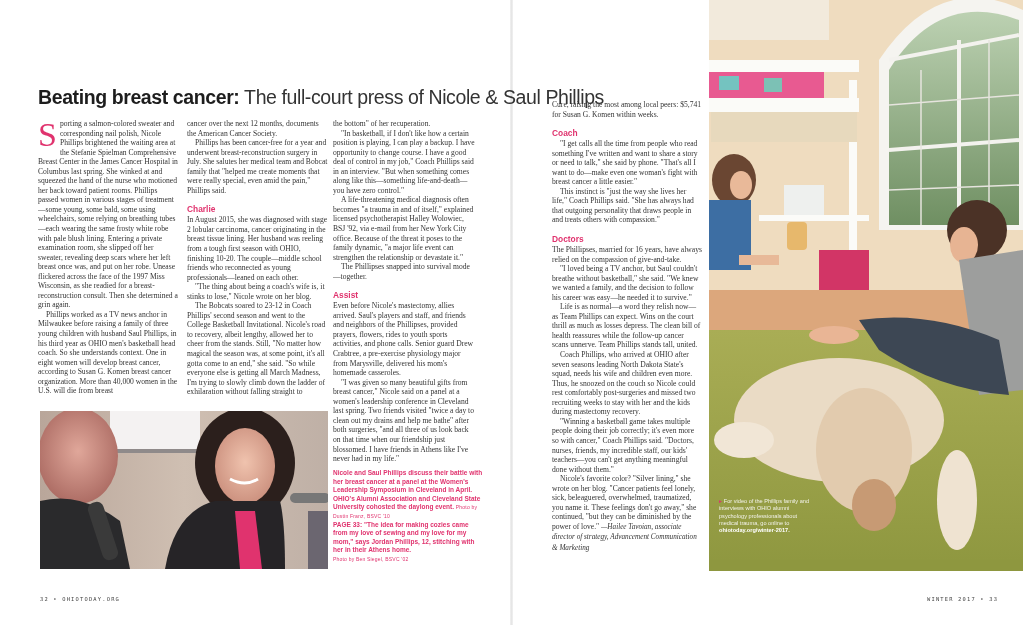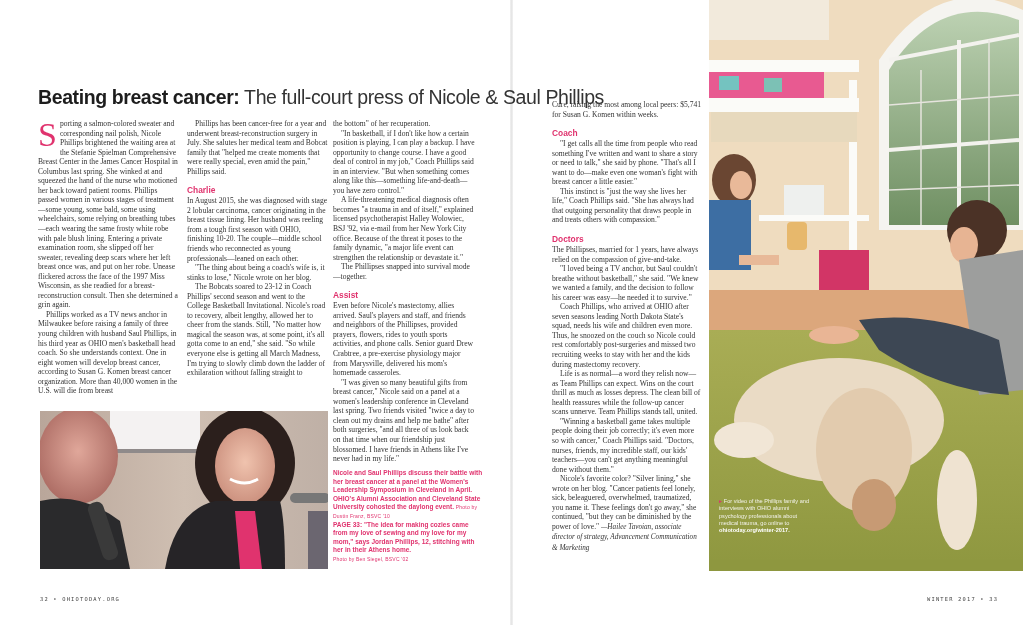--- a/index.html
+++ b/index.html
@@ -39,20 +39,21 @@
   <div class="title">
     <b>Beating breast cancer:</b><span class="rest"> The full-court press of Nicole &amp; Saul Phillips</span>
   </div>
 
   <div class="col col1">
     <p class="noindent"><span class="dropcap">S</span><span>porting a salmon-colored sweater and corresponding nail polish, Nicole Phillips brightened the waiting area at the Stefanie Spielman Comprehensive Breast Center in the James Cancer Hospital in Columbus last spring. She winked at and squeezed the hand of the nurse who motioned her back toward patient rooms. Phillips passed women in various stages of treatment—some young, some bald, some using wheelchairs, some relying on breathing tubes—each wearing the same frosty white robe with pale blush lining. Entering a private examination room, she slipped off her sweater, revealing deep scars where her left breast once was, and put on her robe. Unease flickered across the face of the 1997 Miss Wisconsin, as she readied for a breast-reconstruction consult. Then she determined a grin again.</span></p>
     <p>Phillips worked as a TV news anchor in Milwaukee before raising a family of three young children with husband Saul Phillips, in his third year as OHIO men's basketball head coach. So she understands context. One in eight women will develop breast cancer, according to Susan G. Komen breast cancer organization. More than 40,000 women in the U.S. will die from breast</p>
   </div>
 
   <div class="col col2">
+    <p class="noindent">cancer over the next 12 months, documents the American Cancer Society.</p>
     <p>Phillips has been cancer-free for a year and underwent breast-reconstruction surgery in July. She salutes her medical team and Bobcat family that "helped me create moments that were really special, even amid the pain," Phillips said.</p>
     <h3>Charlie</h3>
     <p class="noindent">In August 2015, she was diagnosed with stage 2 lobular carcinoma, cancer originating in the breast tissue lining. Her husband was reeling from a tough first season with OHIO, finishing 10-20. The couple—middle school friends who reconnected as young professionals—leaned on each other.</p>
     <p>"The thing about being a coach's wife is, it stinks to lose," Nicole wrote on her blog.</p>
     <p>The Bobcats soared to 23-12 in Coach Phillips' second season and went to the College Basketball Invitational. Nicole's road to recovery, albeit lengthy, allowed her to cheer from the stands. Still, "No matter how magical the season was, at some point, it's all gotta come to an end," she said. "So while everyone else is getting all March Madness, I'm trying to slowly climb down the ladder of exhilaration without falling straight to</p>
   </div>
 
   <div class="col col3">
     <p class="noindent">the bottom" of her recuperation.</p>
     <p>"In basketball, if I don't like how a certain position is playing, I can play a backup. I have opportunity to change course. I have a good deal of control in my job," Coach Phillips said in an interview. "But when something comes along like this—something life-and-death—you have zero control."</p>
@@ -105,24 +106,24 @@
       <rect x="268" y="100" width="22" height="58" fill="#6b6670"></rect>
     </svg>
   </div>
 
   <div class="col col4">
     <p class="noindent">Cure, raising the most among local peers: $5,741 for Susan G. Komen within weeks.</p>
     <h3>Coach</h3>
     <p>"I get calls all the time from people who read something I've written and want to share a story or need to talk," she said by phone. "That's all I want to do—make even one woman's fight with breast cancer a little easier."</p>
     <p>This instinct is "just the way she lives her life," Coach Phillips said. "She has always had that outgoing personality that draws people in and treats others with compassion."</p>
     <h3>Doctors</h3>
-    <p class="noindent">The Phillipses, married for 1 years, have always relied on the compassion of give-and-take.</p>
+    <p class="noindent">The Phillipses, married for 16 years, have always relied on the compassion of give-and-take.</p>
     <p>"I loved being a TV anchor, but Saul couldn't breathe without basketball," she said. "We knew we wanted a family, and the decision to follow his career was easy—he needed it to survive."</p>
+    <p>Life is as normal—a word they relish now—as Team Phillips can expect. Wins on the court thrill as much as losses depress. The clean bill of health reassures while the follow-up cancer scans unnerve. Team Phillips stands tall, united.</p>
     <p>Coach Phillips, who arrived at OHIO after seven seasons leading North Dakota State's squad, needs his wife and children even more. Thus, he snoozed on the couch so Nicole could rest comfortably post-surgeries and missed two recruiting weeks to stay with her and the kids during mastectomy recovery.</p>
-    <p>Life is as normal—a word they relish now—as Team Phillips can expect. Wins on the court thrill as much as losses depress. The clean bill of health reassures while the follow-up cancer scans unnerve. Team Phillips stands tall, united.</p>
     <p>"Winning a basketball game takes multiple people doing their job correctly; it's even more so with cancer," Coach Phillips said. "Doctors, nurses, friends, my incredible staff, our kids' teachers—you can't get anything meaningful done without them."</p>
     <p><span>Nicole's favorite color? "Silver lining," she wrote on her blog. "Cancer patients feel lonely, sick, beleaguered, overwhelmed, traumatized, you name it. These feelings don't go away," she continued, "but they can be diminished by the power of love."</span><span class="byline"> —Hailee Tavoian, associate director of strategy, Advancement Communication &amp; Marketing</span></p>
   </div>
 
   <div class="photo2">
     <svg width="314" height="571" viewBox="0 0 314 571">
       <defs>
         <linearGradient id="rug" x1="0" y1="0" x2="0" y2="1">
           <stop offset="0" stop-color="#a9ad55"></stop>
             <stop offset="1" stop-color="#8e973f"></stop>

